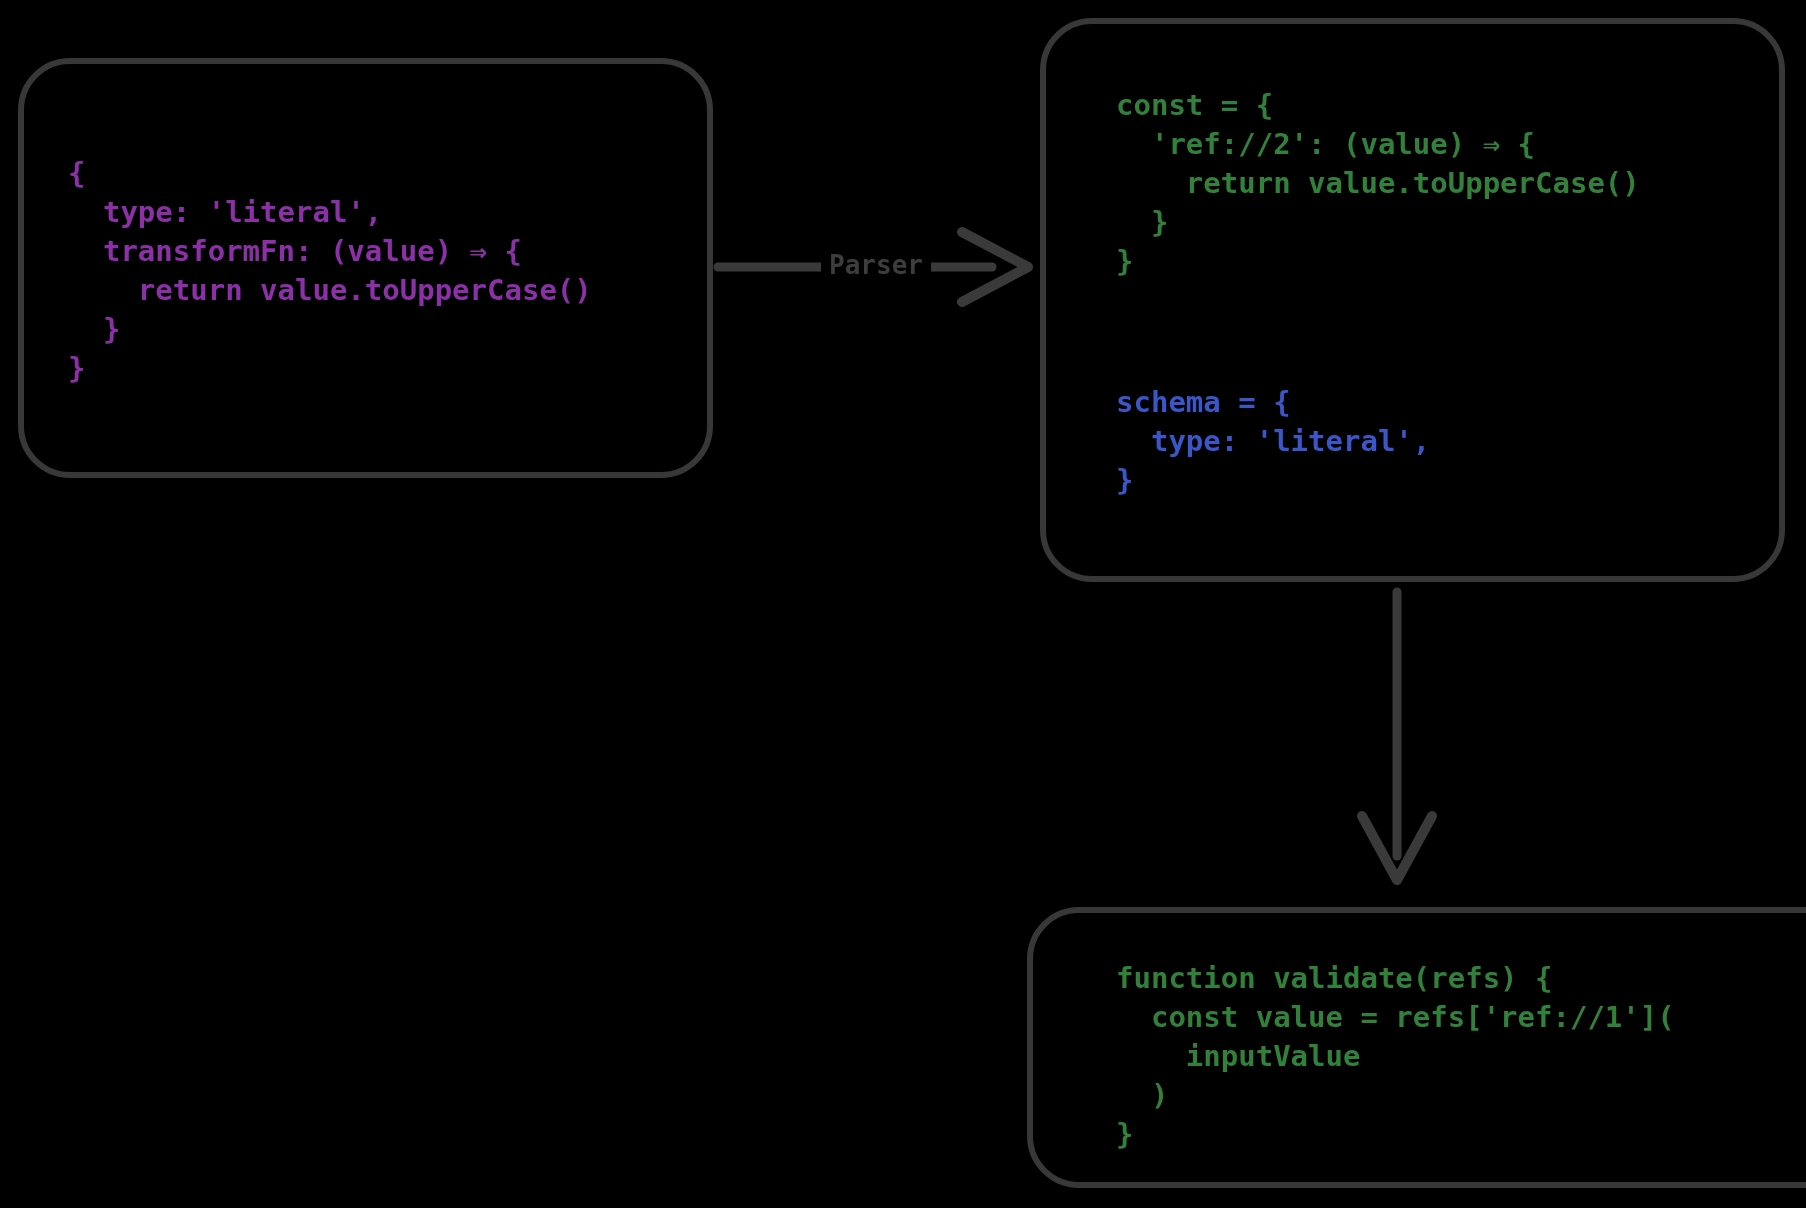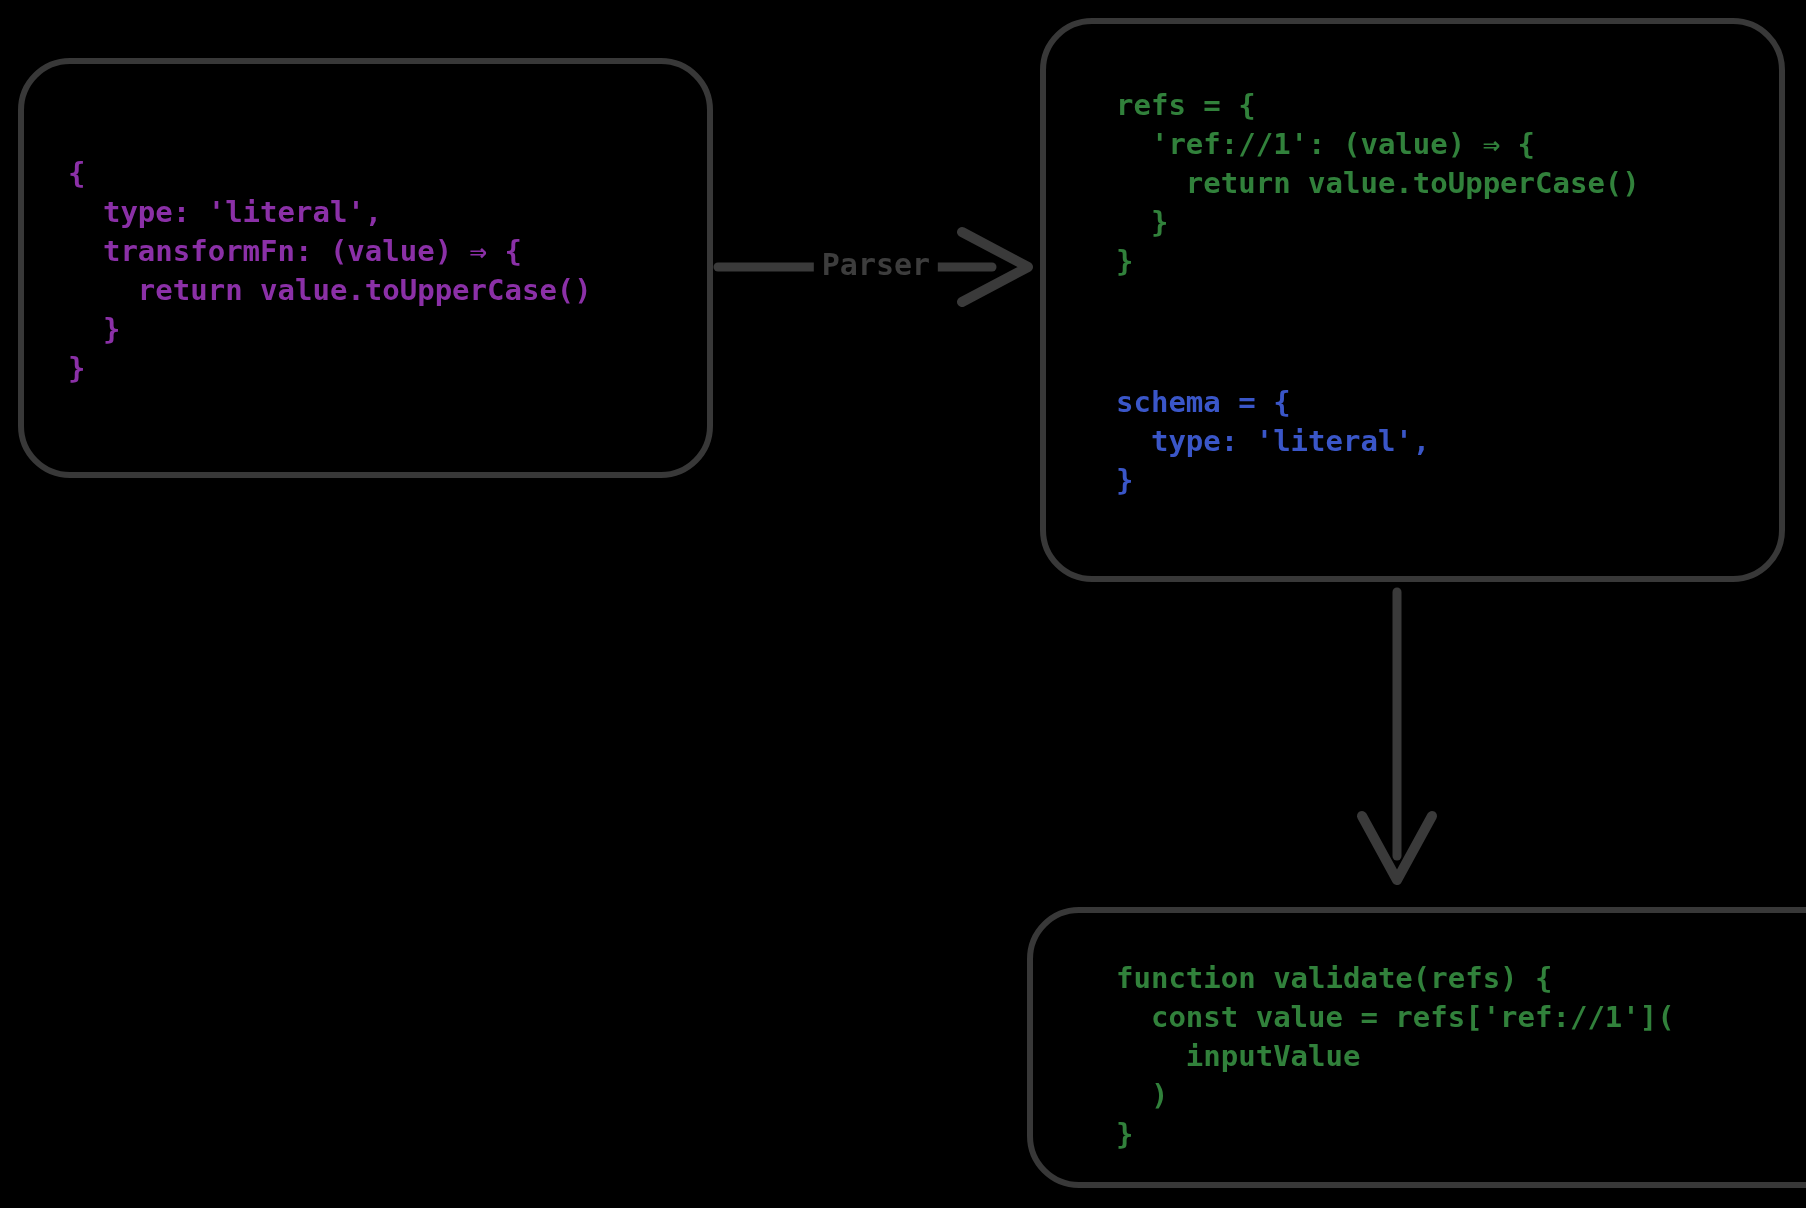--- a/index.html
+++ b/index.html
@@ -57,21 +57,21 @@
   }
   .arrow-shaft { stroke-width: 9px; }
   .arrow-head  { stroke-width: 10px; }
 
   .edge-label {
     position: absolute;
     transform: translate(-50%, -50%);
     background: var(--background, #000);
     color: var(--label, #3d3d3d);
     font-weight: 700;
-    font-size: 30px;
+    font-size: 26px;
     line-height: 36px;
     padding: 0 8px;
     white-space: pre;
     z-index: 3;
   }
   #label-parser   { left: 876px;  top: 265px; }
   #label-compiler { left: 1400px; top: 729px; }
 </style>
 </head>
 <body>
@@ -87,21 +87,21 @@
       <line class="arrow arrow-shaft" x1="1397" y1="592" x2="1397" y2="856"></line>
       <polyline class="arrow arrow-head" points="1362,816 1397,880 1432,816"></polyline>
     </g>
   </svg>
 
   <div class="node" id="node-source">
     <div class="code" id="code-source"><div class="code-line" style="color: var(--purple);">{</div><div class="code-line" style="color: var(--purple);">  type: 'literal',</div><div class="code-line" style="color: var(--purple);">  transformFn: (value) ⇒ {</div><div class="code-line" style="color: var(--purple);">    return value.toUpperCase()</div><div class="code-line" style="color: var(--purple);">  }</div><div class="code-line" style="color: var(--purple);">}</div></div>
   </div>
 
   <div class="node" id="node-parsed">
-    <div class="code" id="code-refs"><div class="code-line" style="color: var(--green);">refs = {</div><div class="code-line" style="color: var(--green);">  'ref://1': (value) ⇒ {</div><div class="code-line" style="color: var(--green);">    return value.toUpperCase()</div><div class="code-line" style="color: var(--green);">  }</div><div class="code-line" style="color: var(--green);">}</div></div>
+    <div class="code" id="code-refs"><div class="code-line" style="color: var(--green);">const = {</div><div class="code-line" style="color: var(--green);">  'ref://2': (value) ⇒ {</div><div class="code-line" style="color: var(--green);">    return value.toUpperCase()</div><div class="code-line" style="color: var(--green);">  }</div><div class="code-line" style="color: var(--green);">}</div></div>
     <div class="code" id="code-schema"><div class="code-line" style="color: var(--blue);">schema = {</div><div class="code-line" style="color: var(--blue);">  type: 'literal',</div><div class="code-line" style="color: var(--blue);">}</div></div>
   </div>
 
   <div class="node" id="node-compiled">
     <div class="code" id="code-compiled"><div class="code-line" style="color: var(--green);">function validate(refs) {</div><div class="code-line" style="color: var(--green);">  const value = refs['ref://1'](</div><div class="code-line" style="color: var(--green);">    inputValue</div><div class="code-line" style="color: var(--green);">  )</div><div class="code-line" style="color: var(--green);">}</div></div>
   </div>
 
   <div class="edge-label" id="label-parser">Parser</div>
 
 </div>

